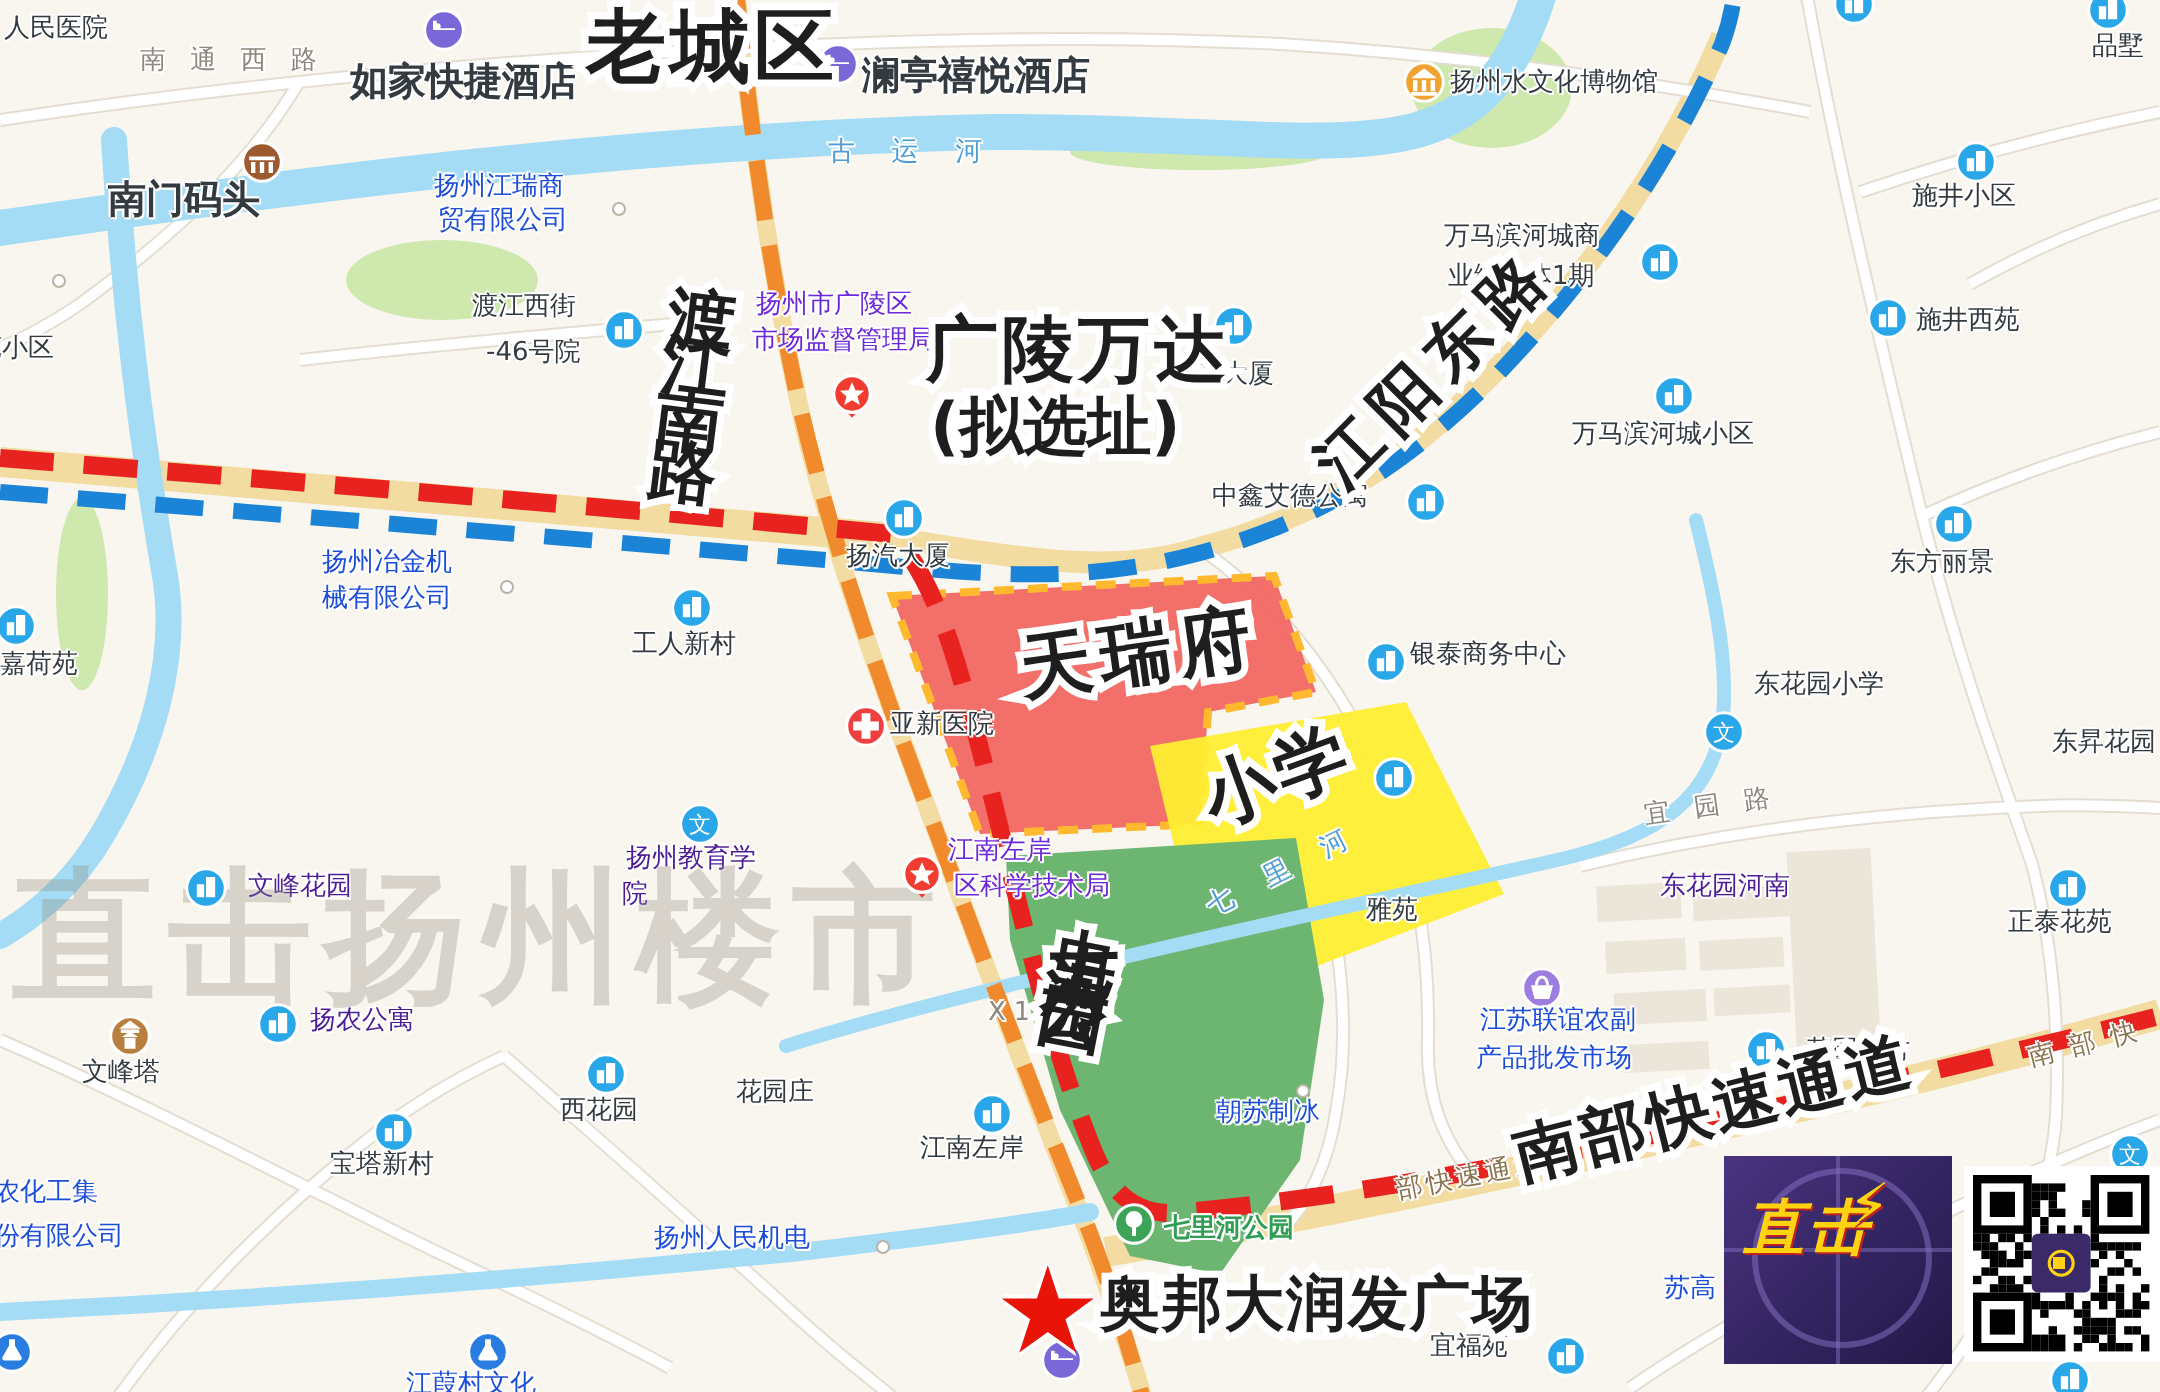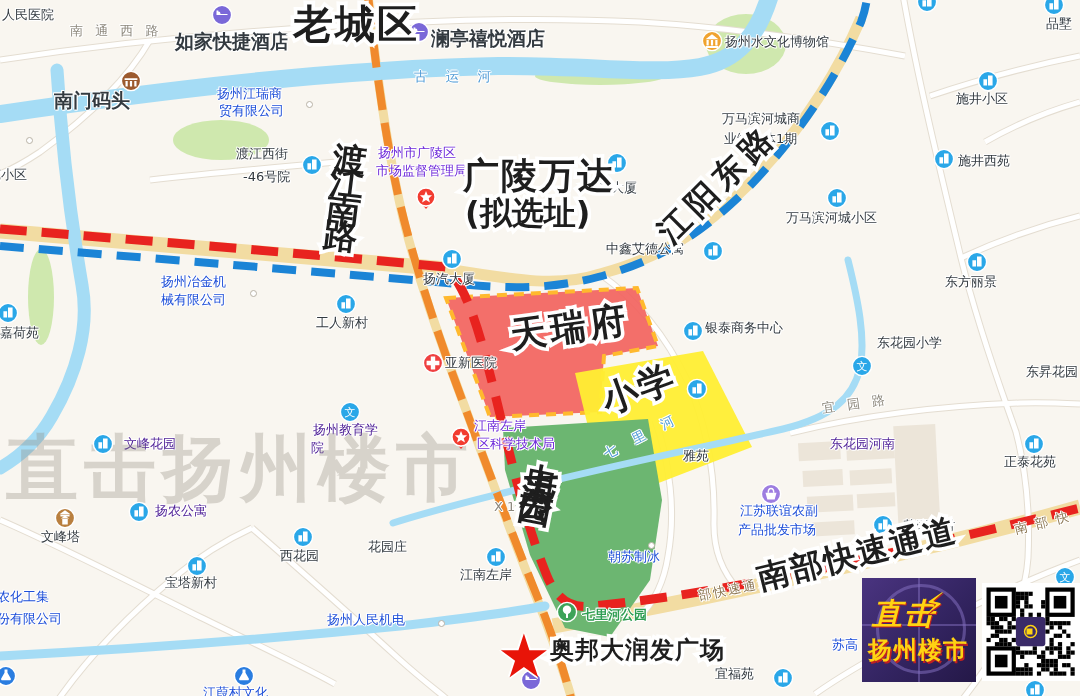--- a/index.html
+++ b/index.html
@@ -176,21 +176,20 @@
   <div id="watermark">直击扬州楼市</div>
 
   <div id="bigstar" style="left: 497px; top: 626px;">★</div>
 
   <div id="logo">
     <div class="ring"></div>
     <div class="cx"></div>
     <div class="cy"></div>
     <div class="l1">直击</div>
     <div class="bolt">⚡</div>
-    <div class="l2">扬州楼市</div>
   </div>
 
   <svg id="qr" viewBox="0 0 98 98">
       <rect x="33.900000000000006" y="8.7" width="4.2" height="4.2" fill="#000"></rect>
       <rect x="38.1" y="8.7" width="4.2" height="4.2" fill="#000"></rect>
       <rect x="42.300000000000004" y="8.7" width="4.2" height="4.2" fill="#000"></rect>
       <rect x="46.5" y="8.7" width="4.2" height="4.2" fill="#000"></rect>
       <rect x="33.900000000000006" y="12.9" width="4.2" height="4.2" fill="#000"></rect>
       <rect x="38.1" y="12.9" width="4.2" height="4.2" fill="#000"></rect>
       <rect x="42.300000000000004" y="12.9" width="4.2" height="4.2" fill="#000"></rect>
@@ -515,14 +514,14 @@
     <div class="dot" style="left: 26px; top: 137px;"></div>
     <div class="anno" data-text="老城区" style="left: 293px; top: 4px; font-size: 40px; letter-spacing: 2px;">老城区</div>
     <div class="anno vert" data-text="渡江南路" style="left: 339px; top: 112px; font-size: 34px; letter-spacing: 26px; transform: rotate(7deg); transform-origin: left top;">渡江南路</div>
     <div class="anno" data-text="江阳东路" style="left: 652px; top: 226px; font-size: 32px; letter-spacing: 6px; transform: rotate(-45deg); transform-origin: left top;">江阳东路</div>
     <div class="anno" data-text="广陵万达" style="left: 463px; top: 158px; font-size: 36px; letter-spacing: 2px;">广陵万达</div>
     <div class="anno" data-text="(拟选址)" style="left: 465px; top: 197px; font-size: 32px;">(拟选址)</div>
     <div class="anno" data-text="天瑞府" style="left: 508px; top: 318px; font-size: 36px; letter-spacing: 4px; transform: rotate(-8deg); transform-origin: left top;">天瑞府</div>
     <div class="anno" data-text="小学" style="left: 597px; top: 385px; font-size: 36px; letter-spacing: 2px; transform: rotate(-20deg); transform-origin: left top;">小学</div>
     <div class="anno vert" data-text="七里河公园" style="left: 533px; top: 434px; font-size: 34px; letter-spacing: 8px; transform: rotate(11deg); transform-origin: left top;">七里河公园</div>
     <div class="anno" data-text="南部快速通道" style="left: 754px; top: 563px; font-size: 32px; letter-spacing: 2px; transform: rotate(-14deg); transform-origin: left top;">南部快速通道</div>
-    <div class="anno" data-text="奥邦大润发广场" style="left: 550px; top: 638px; font-size: 24px; letter-spacing: 1px;">奥邦大润发广场</div>
+    <div class="anno" data-text="奥邦大润发广场" style="left: 550px; top: 638px; font-size: 30px; letter-spacing: 1px;">奥邦大润发广场</div>
   </div>
 
 </body></html>

